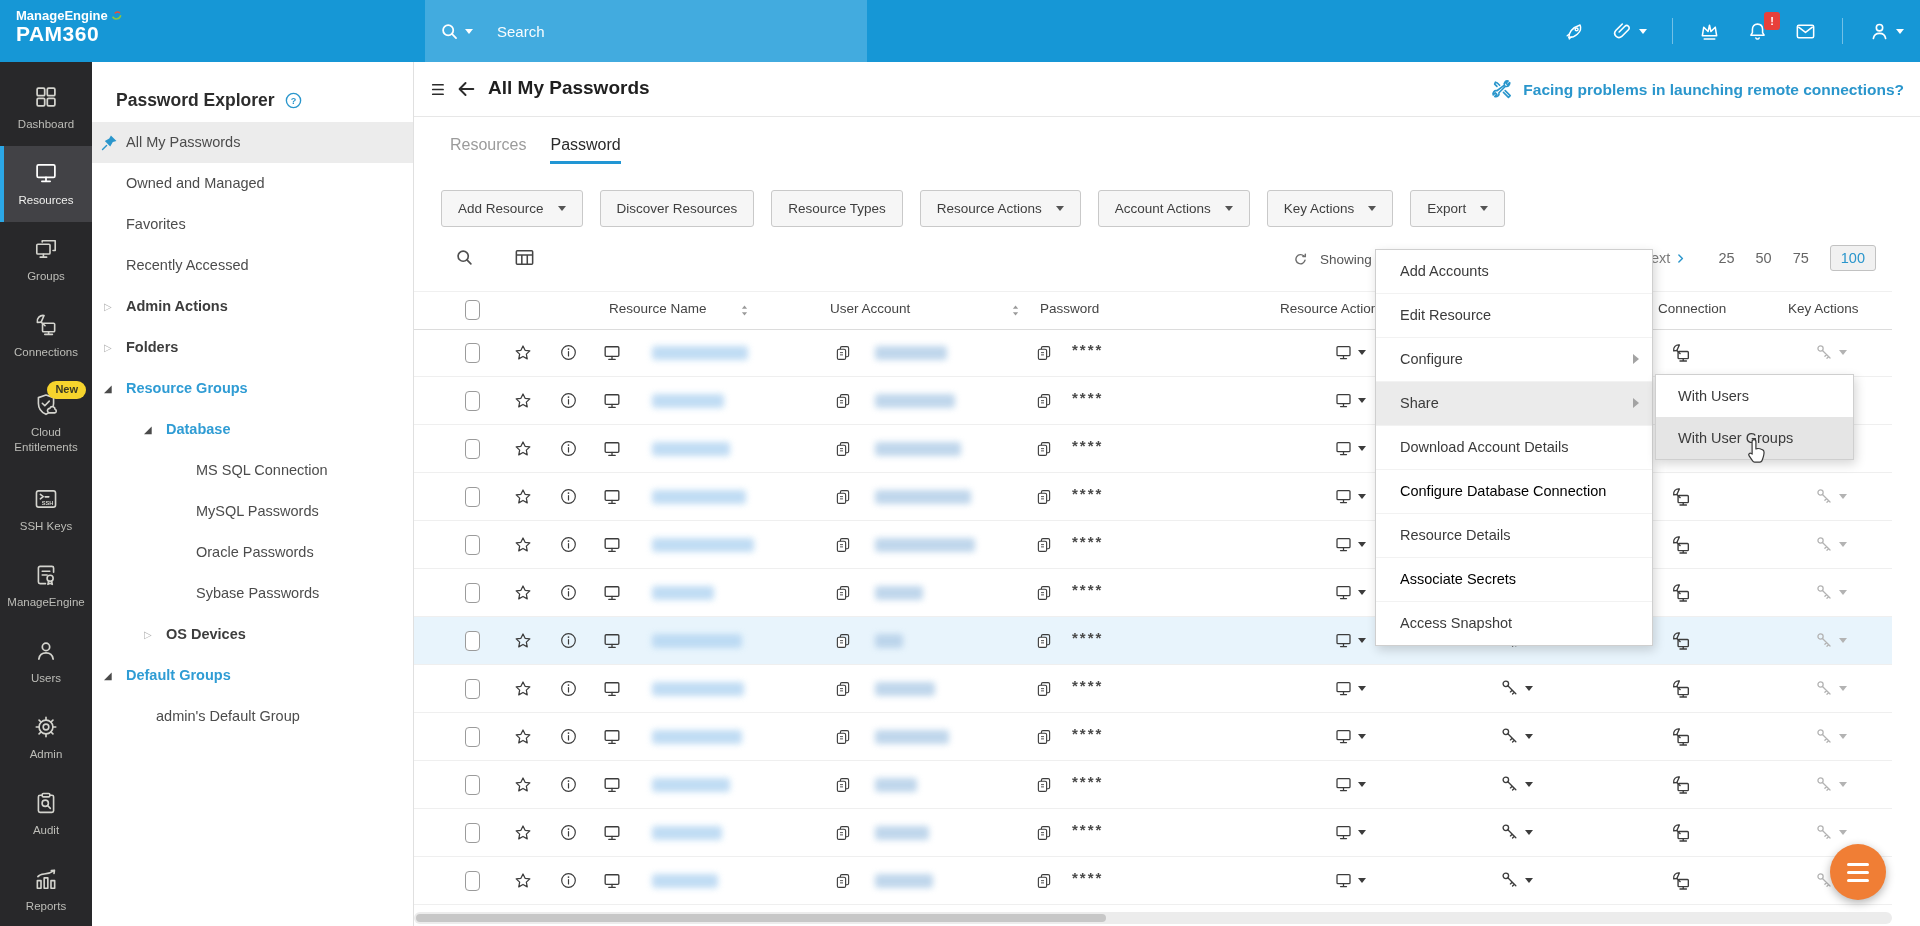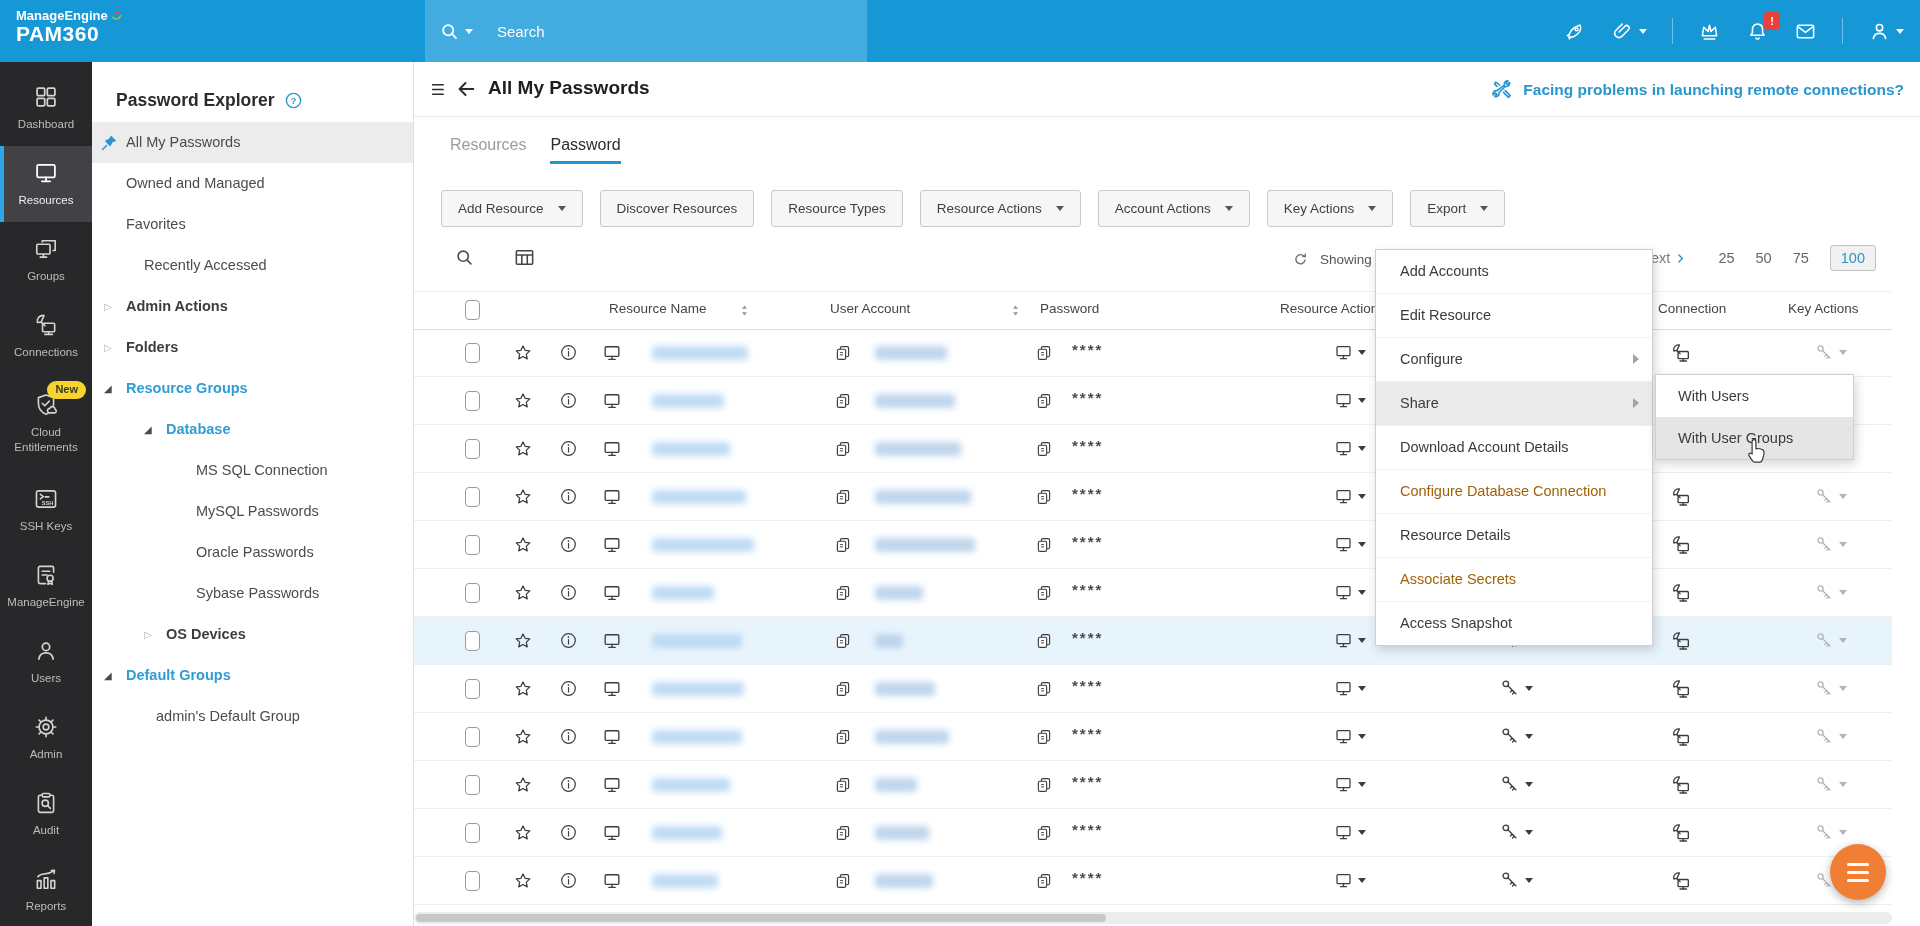--- a/index.html
+++ b/index.html
@@ -72,21 +72,21 @@
   .blur.ac{background:#b4cfe8;}
   .mask{position:absolute;font-size:15px;font-weight:700;color:#4a4a4a;letter-spacing:2px;}
   .cellic{position:absolute;cursor:pointer;color:#3c3c3c;display:flex;align-items:center;}
   .cellic.gray{color:#b3b3b3;}
   .scroll{position:absolute;left:0;top:850px;width:1478px;height:12px;background:#ececec;border-radius:6px;}
   .thumb{position:absolute;left:2px;top:2px;width:690px;height:8px;background:#c7c7c7;border-radius:4px;cursor:pointer;}
   
   .cmenu{left:1375px;top:249px;width:276px;background:#fff;border:1px solid #cfcfcf;box-shadow:2px 4px 10px rgba(0,0,0,.16);z-index:30;}
   .mitem{position:relative;height:43px;line-height:43px;padding-left:24px;font-size:14.5px;color:#3b3b3b;cursor:pointer;}
   .mitem:not(:last-child){border-bottom:1px solid #f2f2f2;}
-  .mitem.dis{color:#a16207;cursor:default;}
+  .mitem.dis{color:#000000;cursor:default;}
   .mitem.hl{background:#ebebeb;}
   .mchev{position:absolute;right:13px;top:16px;width:0;height:0;border:5px solid transparent;border-left:6px solid #a3a3a3;border-right:0;}
   .smenu{left:1655px;top:374px;width:197px;background:#fff;border:1px solid #cfcfcf;box-shadow:2px 4px 10px rgba(0,0,0,.16);z-index:31;}
   .smitem{height:42px;line-height:42px;padding-left:22px;font-size:14.5px;color:#3b3b3b;cursor:pointer;}
   .smitem.hov{background:#e5e5e5;}
   .cursor{left:1742px;top:437px;z-index:40;pointer-events:none;}
   
   .fab{left:1830px;top:844px;width:56px;height:56px;border-radius:50%;background:#f07e35;z-index:25;cursor:pointer;
        display:flex;flex-direction:column;align-items:center;justify-content:center;gap:5px;box-shadow:0 3px 10px rgba(0,0,0,.3);}
   .fab i{width:22px;height:3px;background:#fff;border-radius:2px;}
@@ -305,21 +305,21 @@
   </div>
   <div class="tree" id="tree">
       <div class="titem sel"><span class="tpin">
           <svg width="19" height="19" viewBox="0 0 24 24">
             <path d="M13.8 3.2l7 7-4.6 1.1-3.3 5.6-6.8-6.8 5.6-3.3Z" fill="#2a96cc"></path>
             <path d="M8.3 15.7 3.2 20.8" stroke="#2a96cc" stroke-width="1.8" stroke-linecap="round"></path>
           </svg>
         </span><span style="padding-left: 34px; display: inline-block;">All My Passwords</span></div>
       <div class="titem"><span style="padding-left: 34px; display: inline-block;">Owned and Managed</span></div>
       <div class="titem"><span style="padding-left: 34px; display: inline-block;">Favorites</span></div>
-      <div class="titem"><span style="padding-left: 52px; display: inline-block;">Recently Accessed</span></div>
+      <div class="titem"><span style="padding-left: 34px; display: inline-block;">Recently Accessed</span></div>
       <div class="titem bold"><span class="tarr" style="left: 12px;">▷</span><span style="padding-left: 34px; display: inline-block;">Admin Actions</span></div>
       <div class="titem bold"><span class="tarr" style="left: 12px;">▷</span><span style="padding-left: 34px; display: inline-block;">Folders</span></div>
       <div class="titem blue"><span class="tarr exp" style="left: 12px;">◢</span><span style="padding-left: 34px; display: inline-block;">Resource Groups</span></div>
       <div class="titem blue"><span class="tarr exp" style="left: 52px;">◢</span><span style="padding-left: 74px; display: inline-block;">Database</span></div>
       <div class="titem"><span style="padding-left: 104px; display: inline-block;">MS SQL Connection</span></div>
       <div class="titem"><span style="padding-left: 104px; display: inline-block;">MySQL Passwords</span></div>
       <div class="titem"><span style="padding-left: 104px; display: inline-block;">Oracle Passwords</span></div>
       <div class="titem"><span style="padding-left: 104px; display: inline-block;">Sybase Passwords</span></div>
       <div class="titem bold"><span class="tarr" style="left: 52px;">▷</span><span style="padding-left: 74px; display: inline-block;">OS Devices</span></div>
       <div class="titem blue"><span class="tarr exp" style="left: 12px;">◢</span><span style="padding-left: 34px; display: inline-block;">Default Groups</span></div>

